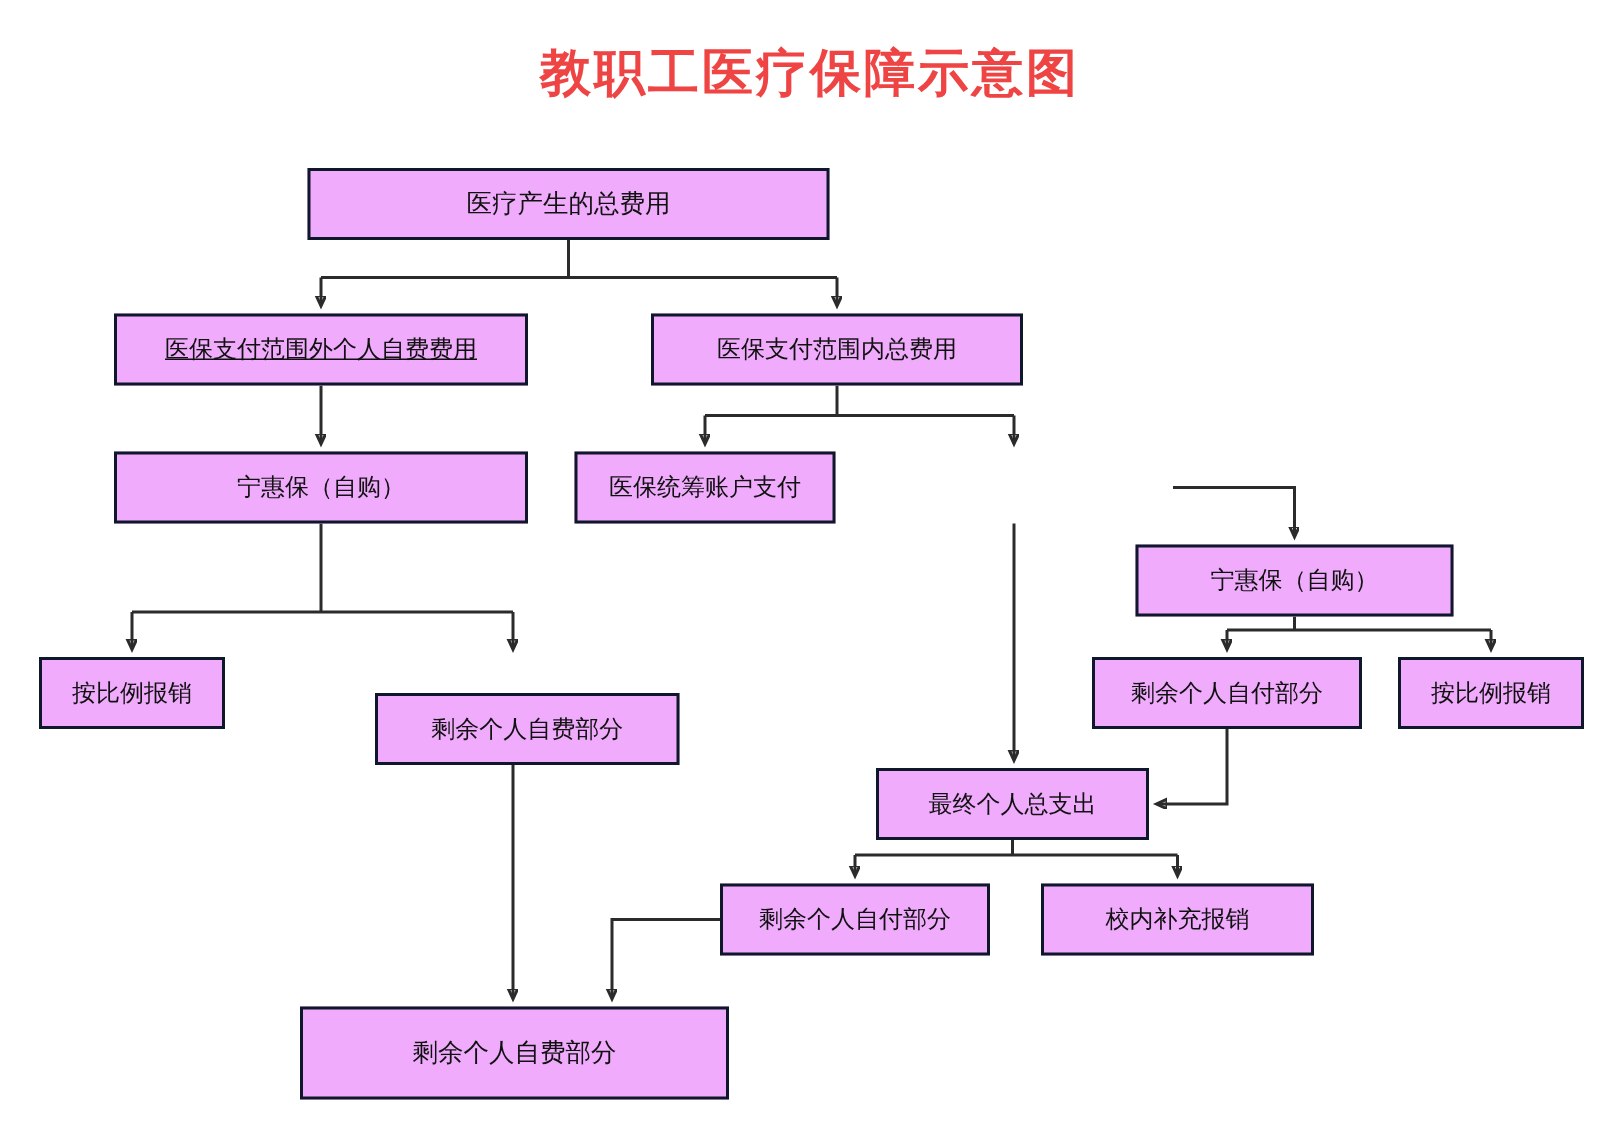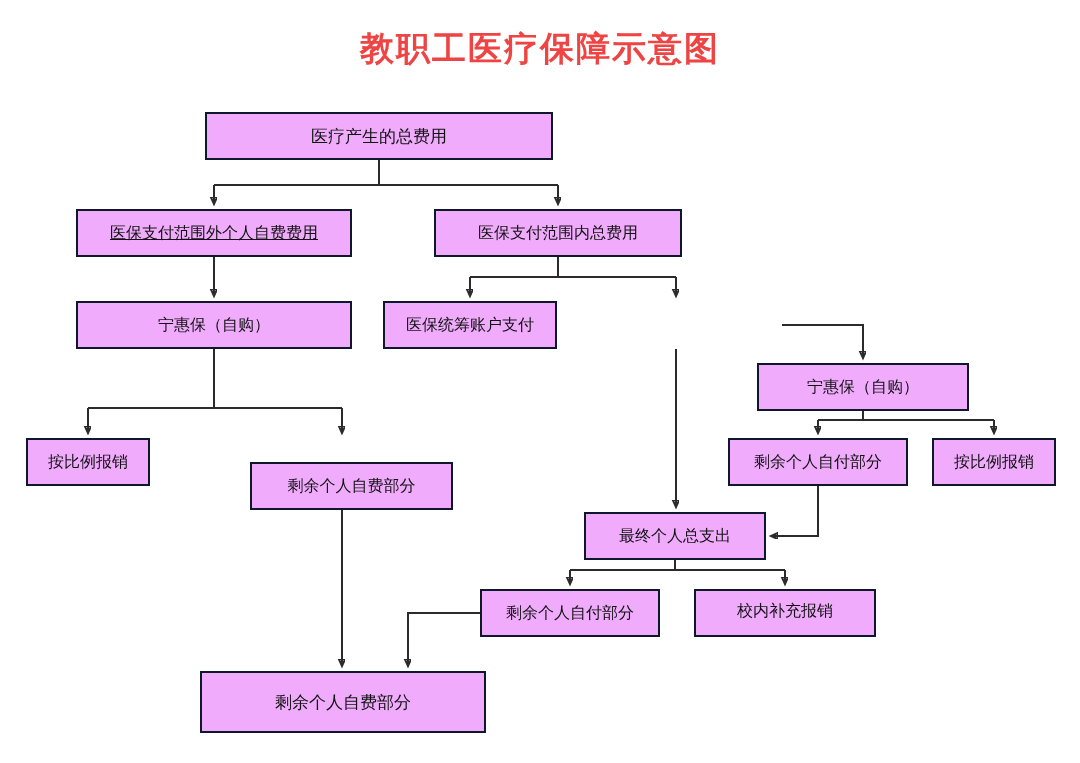--- a/index.html
+++ b/index.html
@@ -133,17 +133,17 @@
   <div class="node" style="left:250px; top:438px; width:203px; height:48px;margin-top:24px;">剩余个人自费部分</div>
 
   <div class="node" style="left:728px; top:438px; width:180px; height:48px;">剩余个人自付部分</div>
 
   <div class="node" style="left:932px; top:438px; width:124px; height:48px;">按比例报销</div>
 
   <div class="node" style="left:584px; top:512px; width:182px; height:48px;">最终个人总支出</div>
 
   <div class="node" style="left:480px; top:589px; width:180px; height:48px;">剩余个人自付部分</div>
 
-  <div class="node" style="left:694px; top:589px; width:182px; height:48px;font-family:Liberation Mono, monospace;">校内补充报销</div>
+  <div class="node" style="left:694px; top:589px; width:182px; height:48px;">校内补充报销</div>
 
   <div class="node big" style="left:200px; top:671px; width:286px; height:62px;">剩余个人自费部分</div>
 
 </div>
 
 </body></html>

